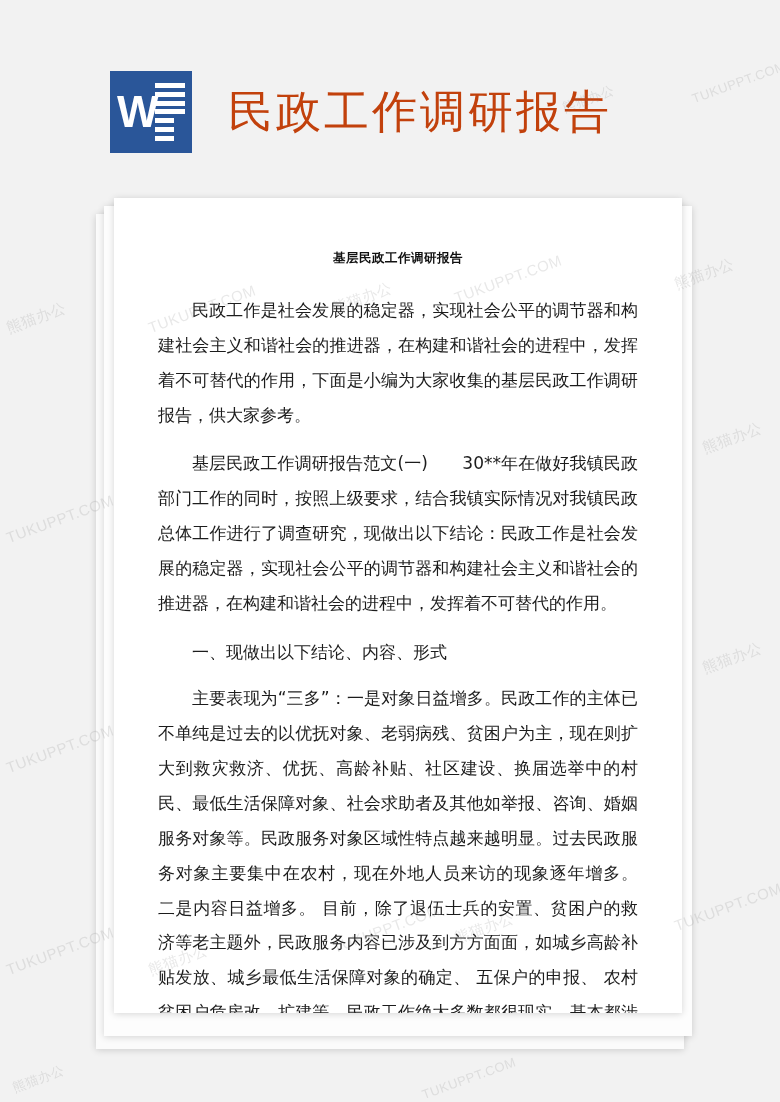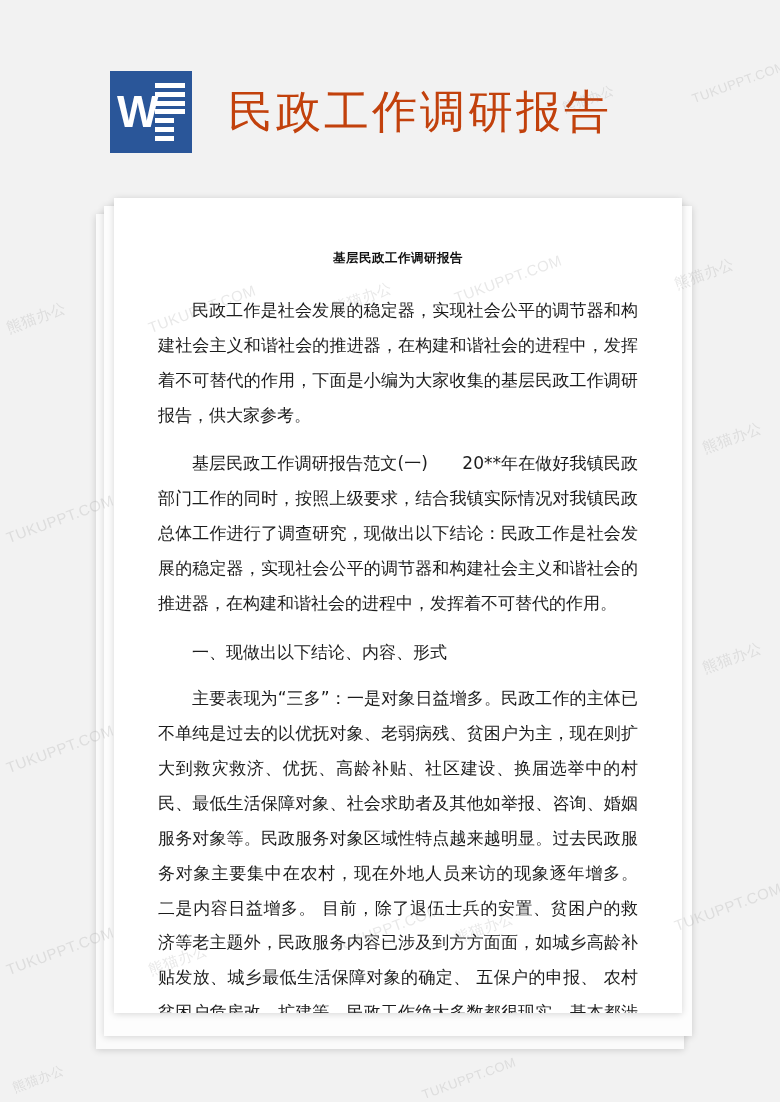--- a/index.html
+++ b/index.html
@@ -181,21 +181,21 @@
   </div>
 
   <div class="paper-stack">
     <div class="sheet sheet-back2"></div>
     <div class="sheet sheet-back1"></div>
     <div class="sheet sheet-front">
       <div class="doc-body">
 
         <div class="doc-title">基层民政工作调研报告</div>
         <p class="doc-p">民政工作是社会发展的稳定器，实现社会公平的调节器和构建社会主义和谐社会的推进器，在构建和谐社会的进程中，发挥着不可替代的作用，下面是小编为大家收集的基层民政工作调研报告，供大家参考。</p>
-        <p class="doc-p">基层民政工作调研报告范文(一)　　20**年在做好我镇民政部门工作的同时，按照上级要求，结合我镇实际情况对我镇民政总体工作进行了调查研究，现做出以下结论：民政工作是社会发展的稳定器，实现社会公平的调节器和构建社会主义和谐社会的推进器，在构建和谐社会的进程中，发挥着不可替代的作用。</p>
+        <p class="doc-p">基层民政工作调研报告范文(一)　　30**年在做好我镇民政部门工作的同时，按照上级要求，结合我镇实际情况对我镇民政总体工作进行了调查研究，现做出以下结论：民政工作是社会发展的稳定器，实现社会公平的调节器和构建社会主义和谐社会的推进器，在构建和谐社会的进程中，发挥着不可替代的作用。</p>
         <p class="doc-p tight">一、现做出以下结论、内容、形式</p>
         <p class="doc-p">主要表现为“三多”：一是对象日益增多。民政工作的主体已不单纯是过去的以优抚对象、老弱病残、贫困户为主，现在则扩大到救灾救济、优抚、高龄补贴、社区建设、换届选举中的村民、最低生活保障对象、社会求助者及其他如举报、咨询、婚姻服务对象等。民政服务对象区域性特点越来越明显。过去民政服务对象主要集中在农村，现在外地人员来访的现象逐年增多。 二是内容日益增多。 目前，除了退伍士兵的安置、贫困户的救济等老主题外，民政服务内容已涉及到方方面面，如城乡高龄补贴发放、城乡最低生活保障对象的确定、 五保户的申报、 农村贫困户危房改、扩建等。民政工作绝大多数都很现实，基本都涉及到个人或集体的切身利益，且都明确要求为其解决实际问题，不达目的，不肯罢休。许多群众反映的问题，情况复杂，涉及面广，政策性强，处理起来难度较大。 有些问题，如果我们稍有疏忽，处理不当，极易引起群众上访，并在社会上产生消极影响。三是服务形式日益增多。 由于经济和社会发展的不平衡，民政对象相对其他社会成员而言，他们对民政部门的依赖程度越来越强，由于他们对政策了解的不全面，反映的一些问题失实，</p>
       </div>
     </div>
   </div>
 
   <div class="wm-layer">
     <div class="wm" style="left:4px;  top:320px;">熊猫办公</div>
     <div class="wm" style="left:146px; top:320px;">TUKUPPT.COM</div>
     <div class="wm" style="left:330px; top:300px;">熊猫办公</div>

